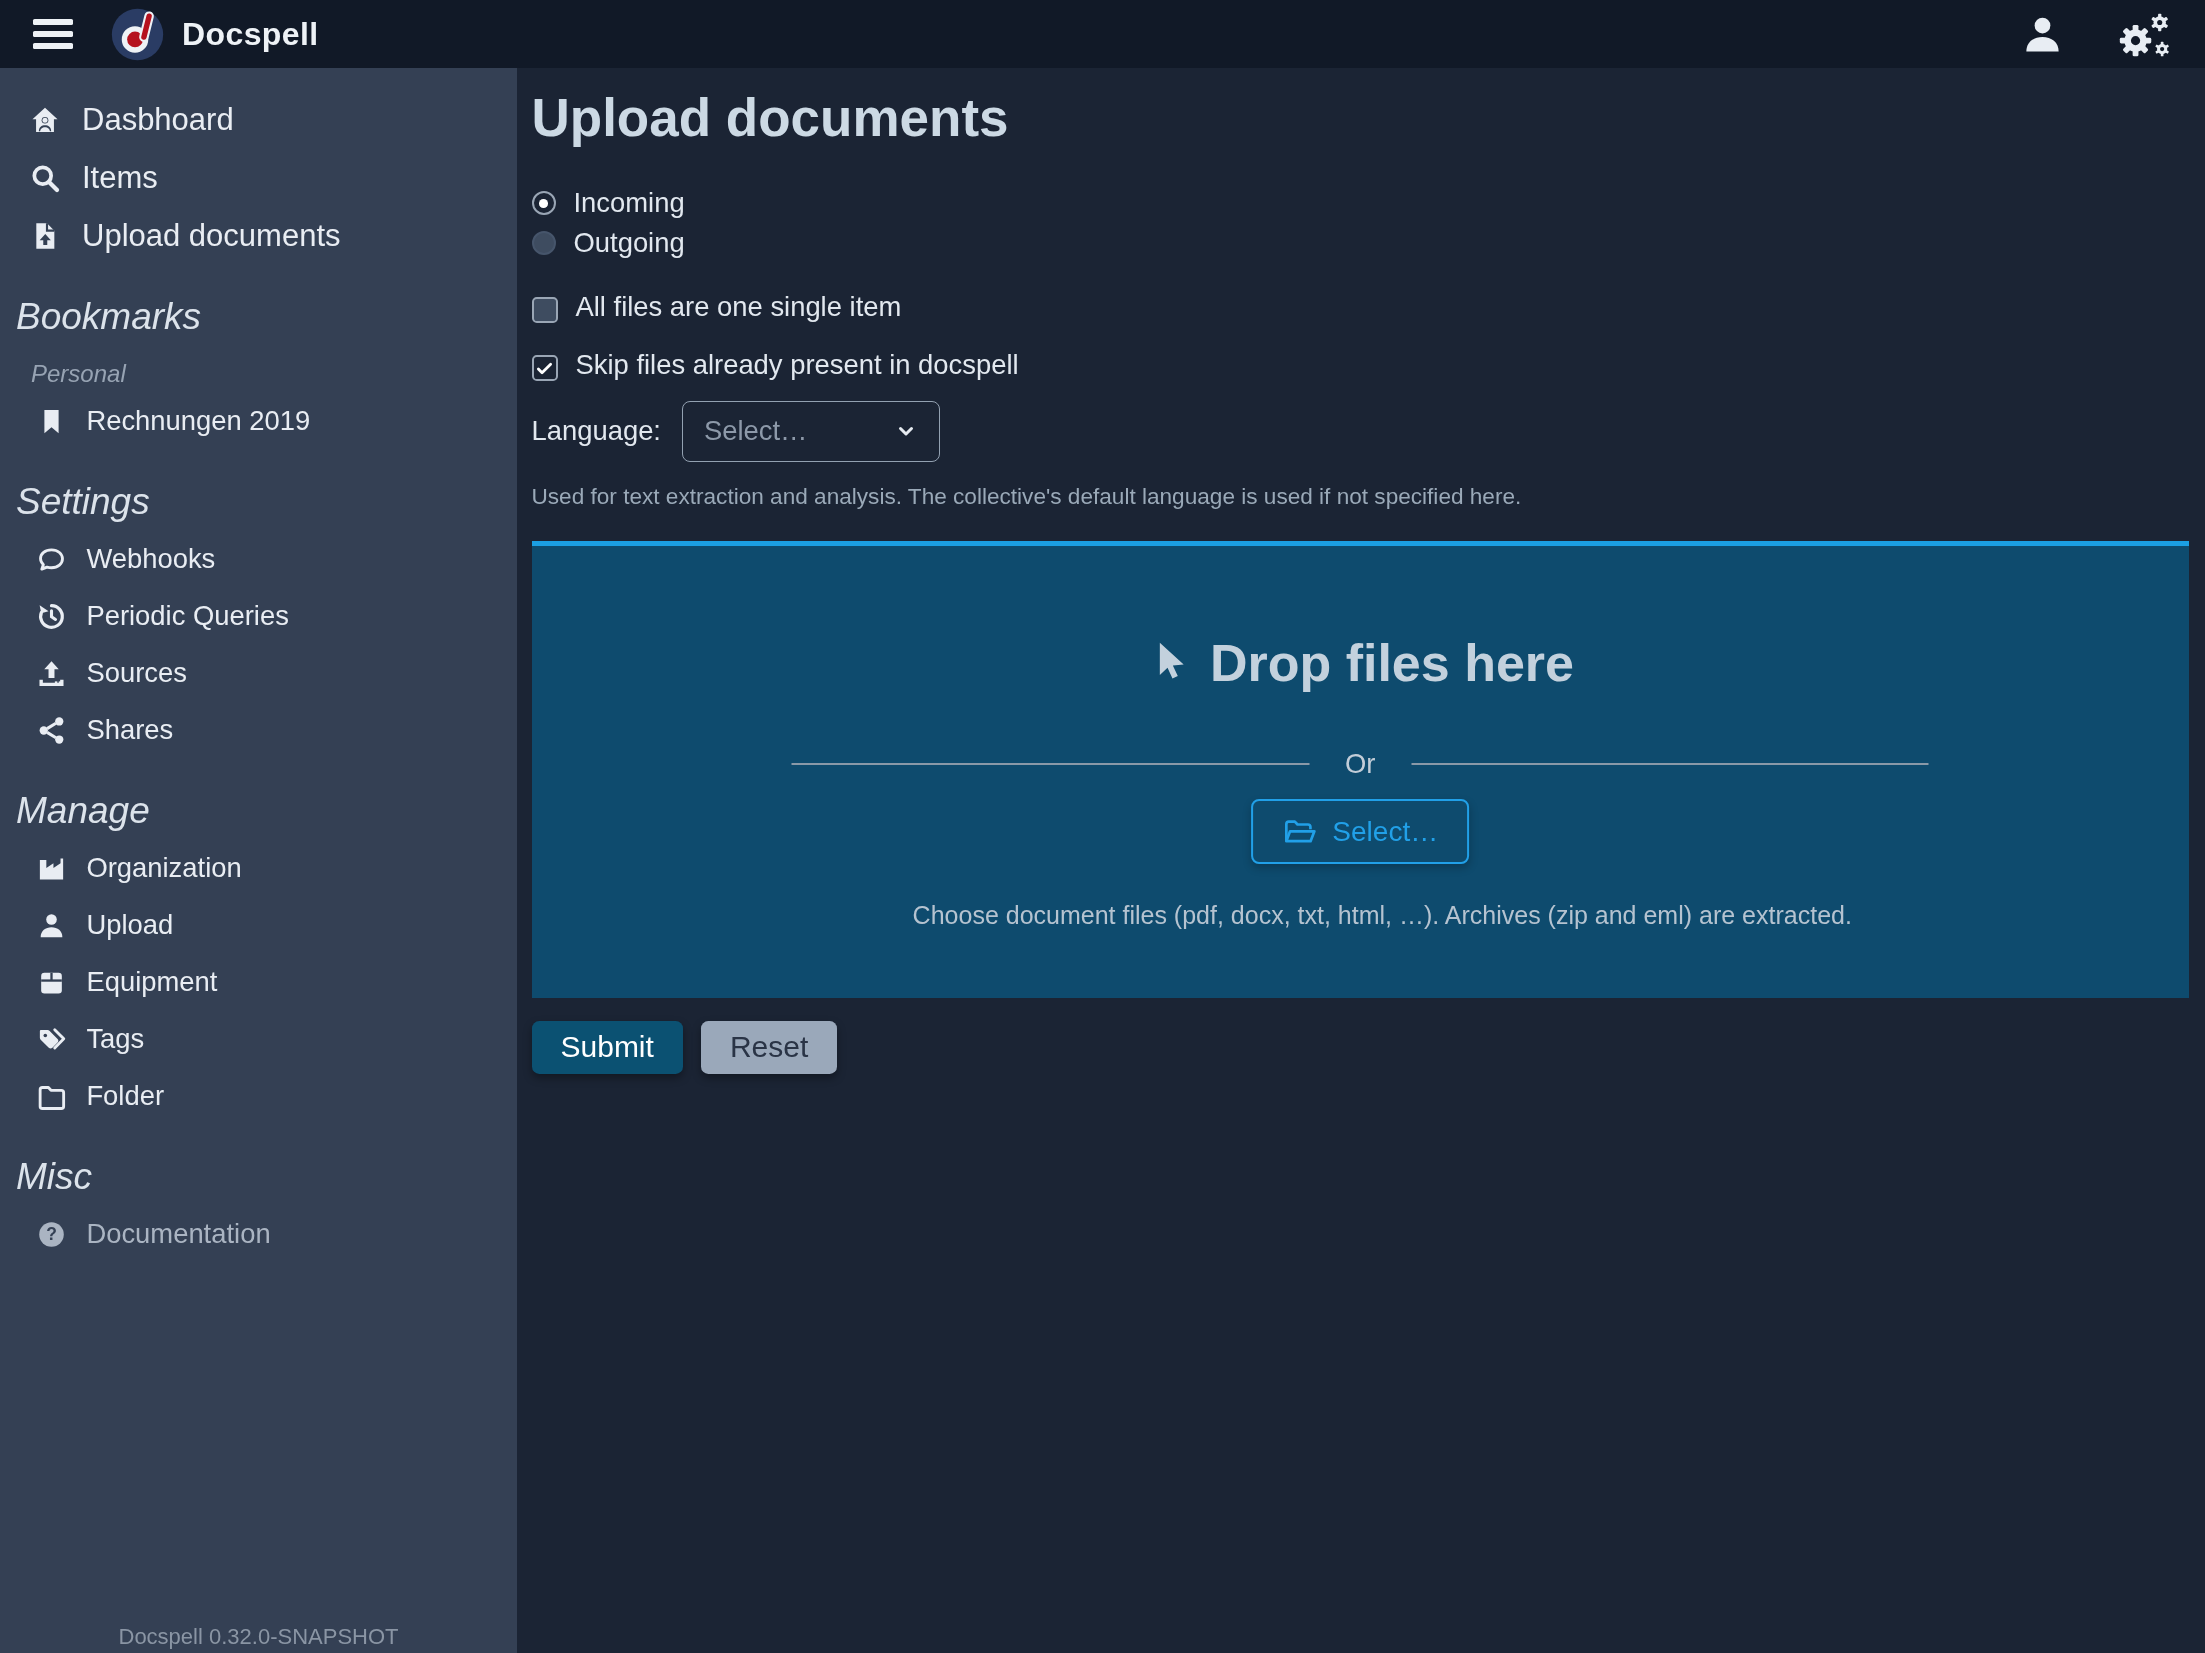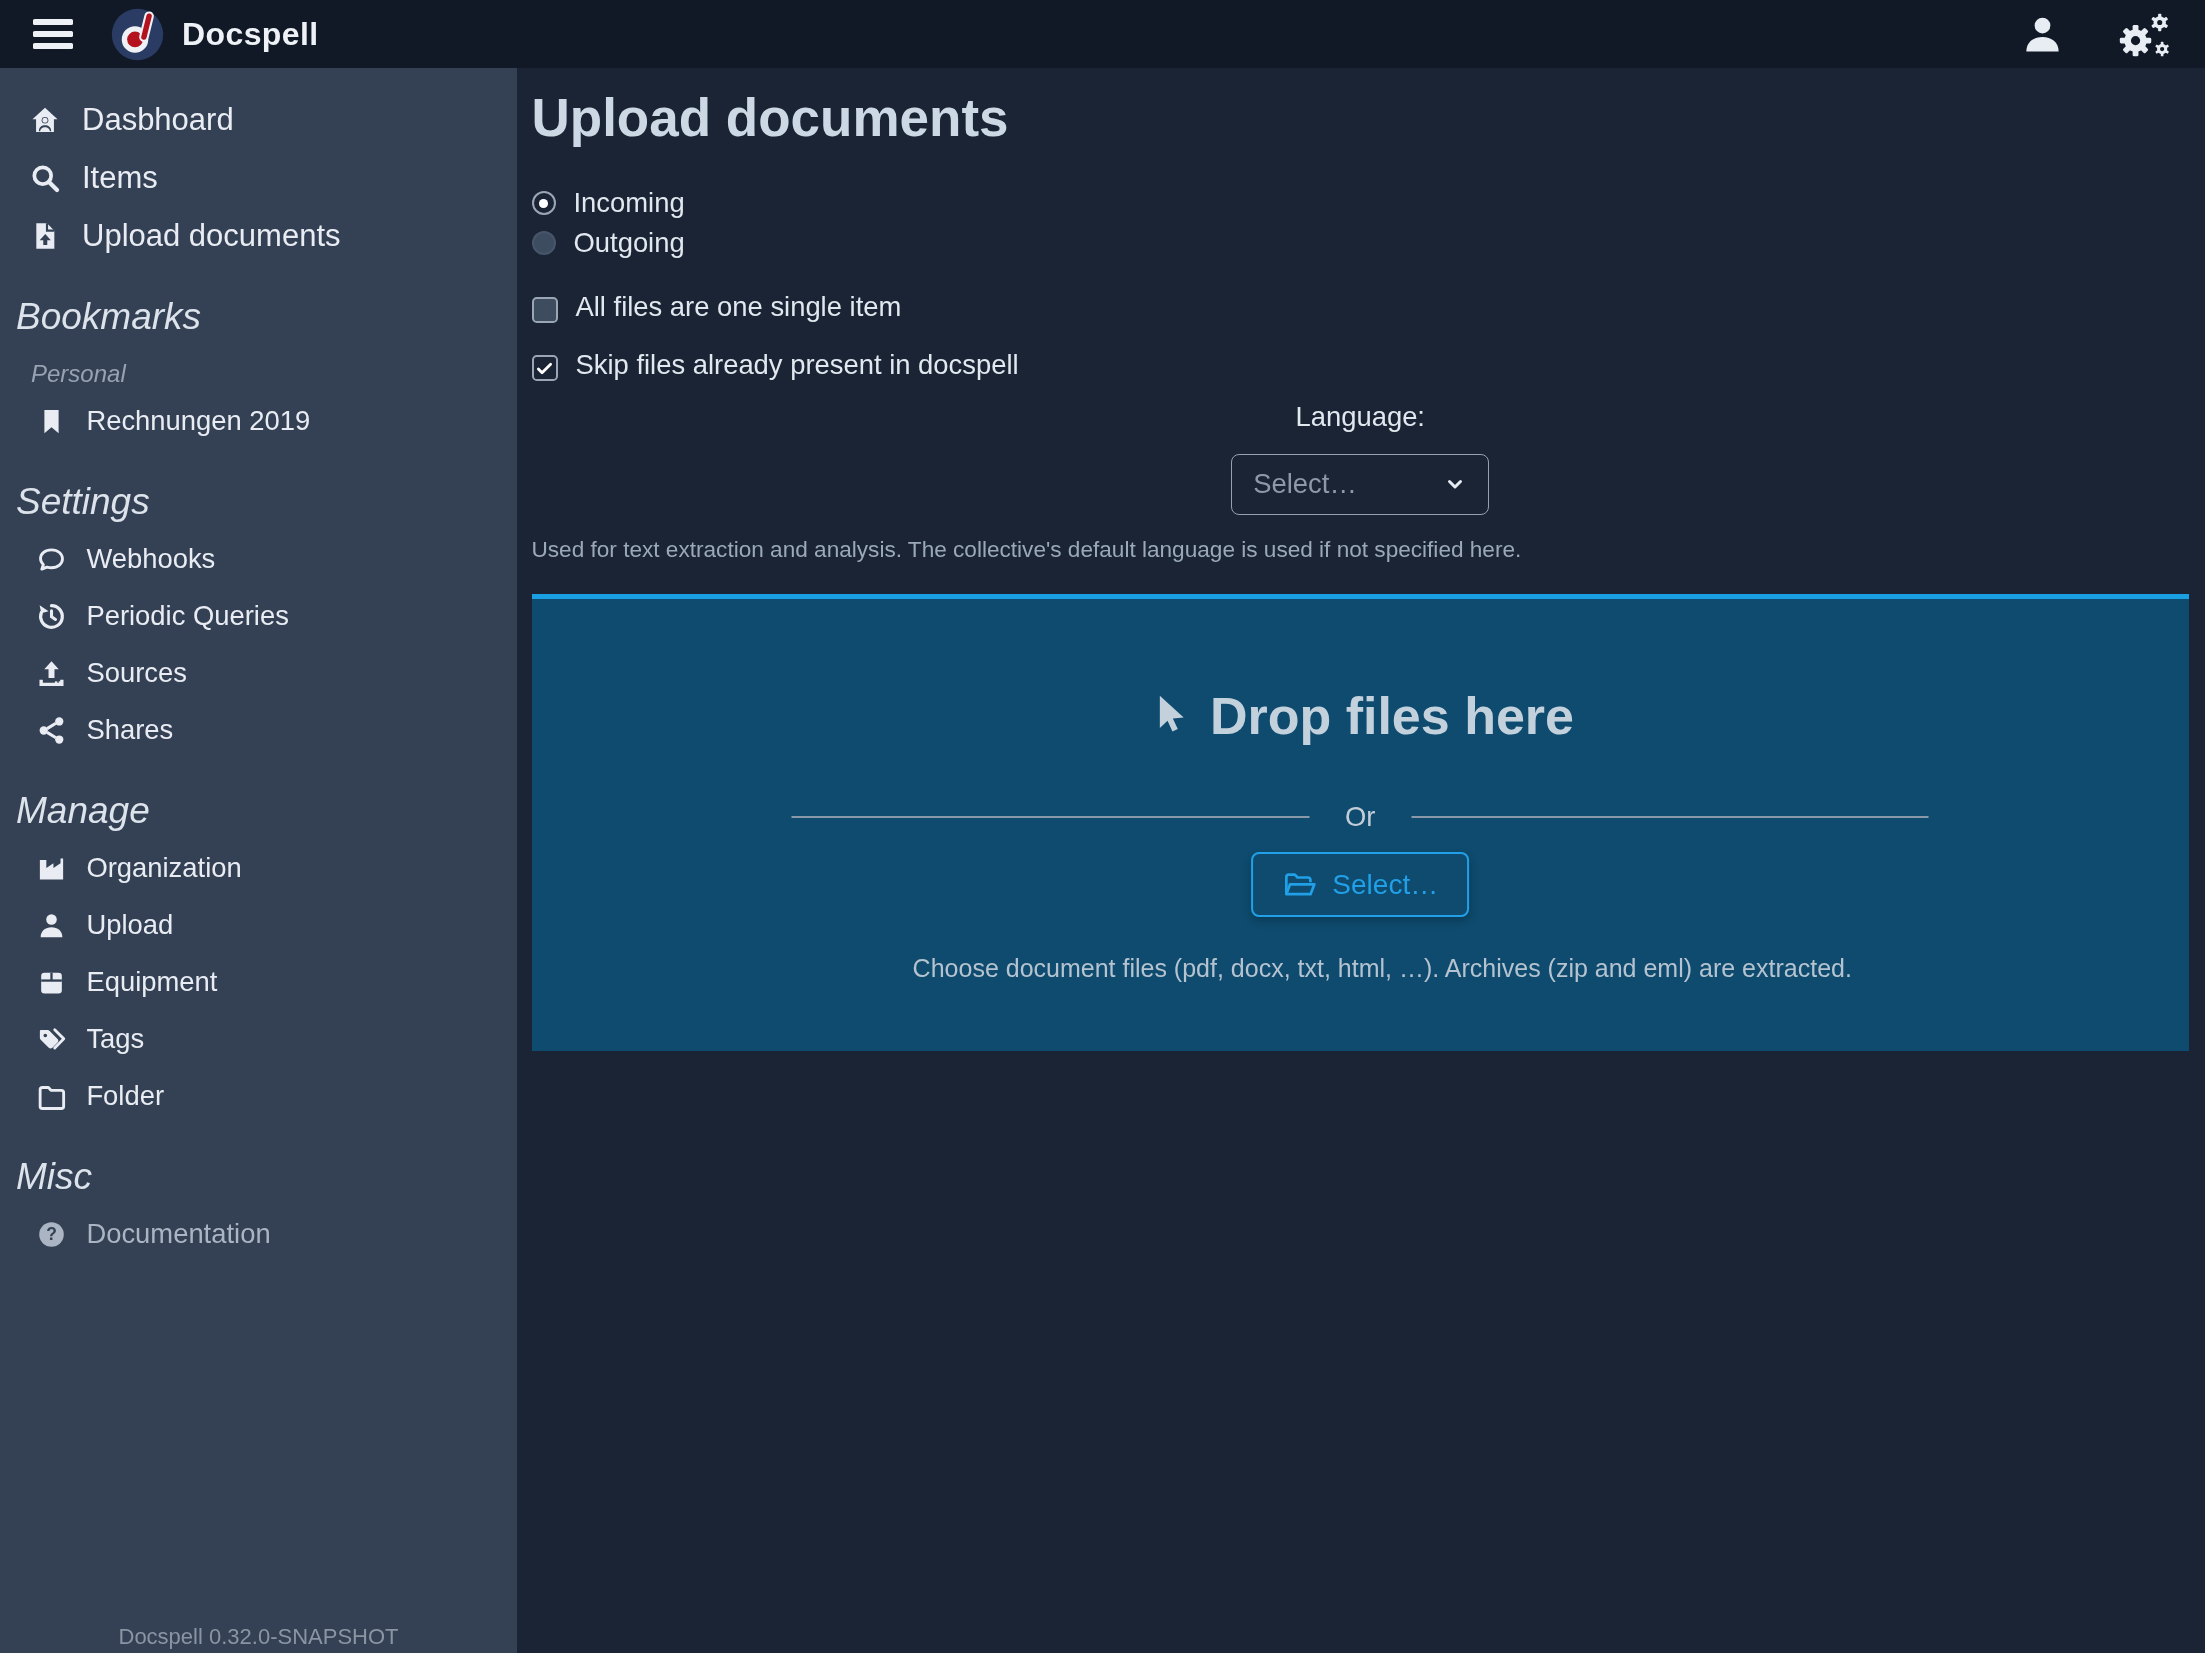--- a/index.html
+++ b/index.html
@@ -44,21 +44,21 @@
   .check-block { margin-top:18px; }
   .check-row { display:flex; align-items:flex-end; gap:18px; height:42px; margin-bottom:16px; cursor:pointer; }
   .checkbox { width:26px; height:26px; border-radius:4.8px; border:2.4px solid #9aa6b5; flex:none;
               display:flex; align-items:center; justify-content:center; }
   .checkbox.unchecked { background:#3e4c60; }
   .checkbox.checked { background:#1b2434; }
   .checkbox svg { width:21px; height:21px; }
 
   .ctl-label { font-size:27.4px; color:#e2e8ef; }
 
-  .language-row { display:flex; align-items:center; gap:21px; margin-top:19.4px;flex-direction:column; }
+  .language-row { display:flex; align-items:center; gap:21px; margin-top:19.4px; }
   .select-box { width:258px; height:61px; border:1.6px solid #93a1b1; border-radius:8px; background:transparent;
                 display:flex; align-items:center; justify-content:space-between; padding:0 21px; cursor:pointer; }
   .select-placeholder { font-size:27.4px; color:#8d99a9; }
   .select-box svg { width:24px; height:24px; color:#e6ebf1; }
   .field-help { margin-top:22.6px; font-size:22.6px; color:#9aa9b8; }
 
   .dropzone { margin-top:31px; height:457px; background:#0e4b6e; border-top:5.7px solid #1b9fe3; position:relative; }
   .dz-title { position:absolute; top:87px; width:100%; display:flex; justify-content:center; align-items:center; gap:19.4px;
               font-size:52px; font-weight:bold; color:#c3d1dd; }
   .dz-title svg { width:44px; height:50px; }
@@ -323,14 +323,18 @@
         <g fill="none" stroke="currentColor" stroke-width="1.9" stroke-linejoin="round">
           <path d="M3 18.5V6.5c0-1 .8-1.8 1.8-1.8H9l1.9 2h7.3c1 0 1.8.8 1.8 1.8v1.6"></path>
           <path d="M3 18.5l2.6-7h17.2l-2.7 7z"></path>
         </g>
       </svg>
       <span>Select…</span>
     </button>
     <div class="dz-help">Choose document files (pdf, docx, txt, html, …). Archives (zip and eml) are extracted.</div>
   </div>
 
+  <div class="actions">
+    <button class="btn btn-submit">Submit</button>
+    <button class="btn btn-reset">Reset</button>
+  </div>
 </main>
 
 
 </body></html>

